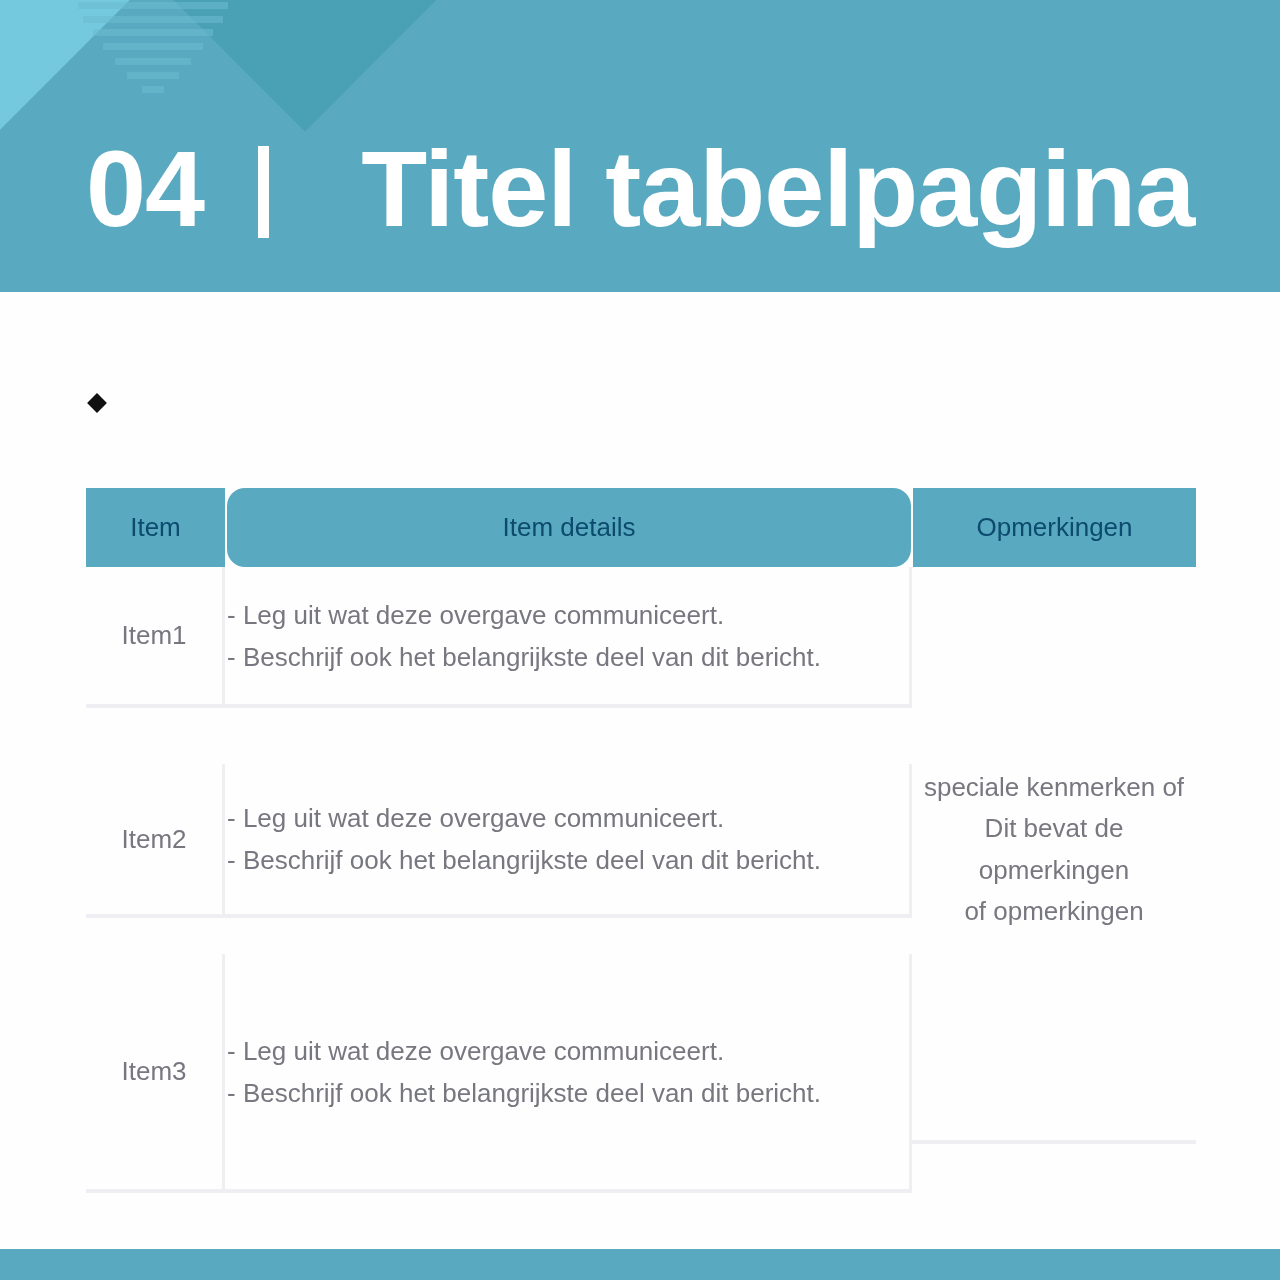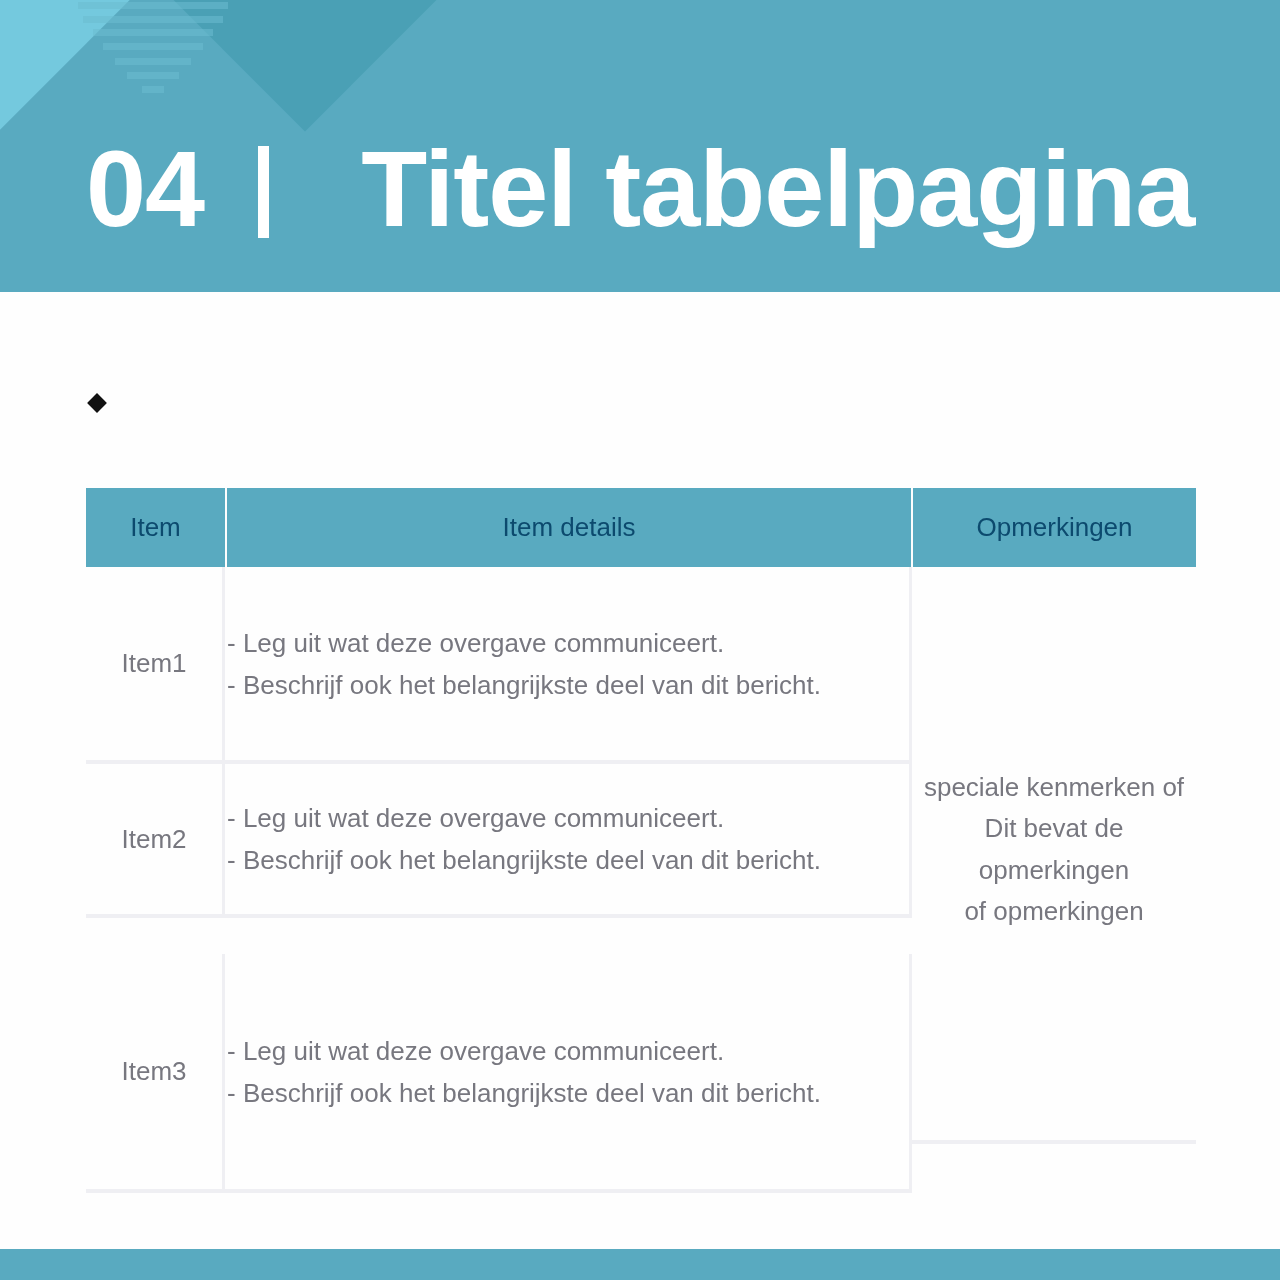--- a/index.html
+++ b/index.html
@@ -43,21 +43,21 @@
       position: absolute; left: 86px; top: 488px; width: 1110px; height: 656px;
     }
     .thead {
       position: absolute; left: 0; top: 0; width: 1110px; height: 79px; display: flex;
     }
     .th {
       background: #59aac0; color: #0c4a6e; font-size: 26px;
       display: flex; align-items: center; justify-content: center; height: 79px;
     }
     .th.c1 { width: 139px; }
-    .th.c2 { width: 684px; margin-left: 2px; }
+    .th.c2 { width: 684px; margin-left: 2px; border-radius: 18px; }
     .th.c3 { width: 283px; margin-left: 2px; }
 
     .row {
       position: absolute; left: 0; width: 826px; display: flex;
       border-bottom: 4px solid #efeff3;
     }
     .cell-item {
       width: 139px; display: flex; align-items: center; justify-content: center;
       color: #77777f; font-size: 26px; border-right: 3px solid #efeff3;
     }
@@ -104,21 +104,21 @@
   <span class="diamond"></span>
 </div>
 
 <div class="table">
   <div class="thead">
     <div class="th c1">Item</div>
     <div class="th c2">Item details</div>
     <div class="th c3">Opmerkingen</div>
   </div>
 
-  <div class="row" style="top:79px;height:197px">
+  <div class="row" style="top:79px;height:141px">
     <div class="cell-item">Item1</div>
     <div class="cell-details">
       <span>- Leg uit wat deze overgave communiceert.</span>
       <span>- Beschrijf ook het belangrijkste deel van dit bericht.</span>
     </div>
   </div>
 
   <div class="row" style="top:276px;height:154px">
     <div class="cell-item">Item2</div>
     <div class="cell-details">

